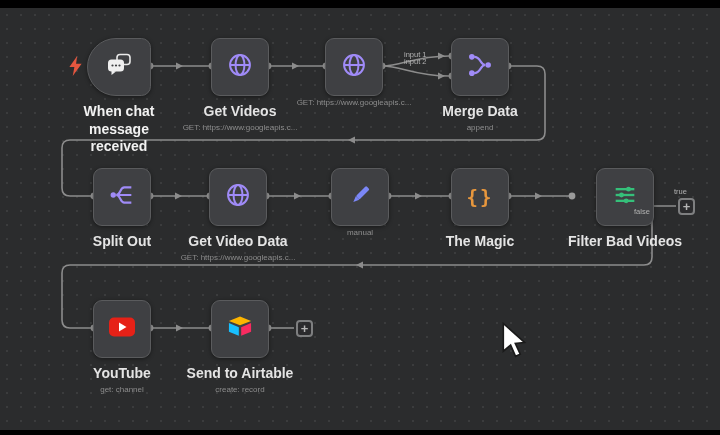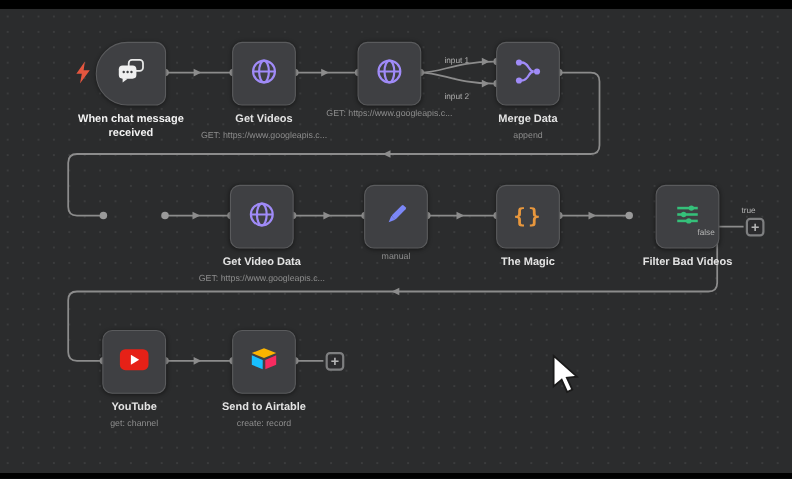--- a/index.html
+++ b/index.html
@@ -10,21 +10,21 @@
           background-size:14px 14px;}
   .bar{position:absolute;left:0;width:720px;background:#000;}
   .bar.top{top:0;height:8px;}
   .bar.bottom{bottom:0;height:5px;}
   svg.wires{position:absolute;left:0;top:-8px;width:720px;height:435px;overflow:visible;}
   .nodew{position:absolute;width:150px;text-align:center;z-index:3;}
   .tile{width:56px;height:56px;background:#3f4043;border:1px solid #5a5b5d;border-radius:9px;
         margin:0 auto;display:flex;align-items:center;justify-content:center;
         box-shadow:0 1px 4px rgba(0,0,0,.45);cursor:pointer;}
   .trigger-tile{width:62px;border-radius:30px 10px 10px 30px;}
-  .nl{margin-top:7px;font-size:10px;font-weight:700;color:#e4e4e4;line-height:1.25;}
+  .nl{margin-top:7px;font-size:14px;font-weight:700;color:#e4e4e4;line-height:1.25;}
   .ns{margin-top:2px;font-size:8px;color:#8d8d8d;white-space:nowrap;overflow:hidden;}
   .trigger-label{width:112px;margin-left:auto;margin-right:auto;color:#f2f2f2;}
   .codeglyph{font-family:"DejaVu Sans Mono","Liberation Mono",monospace;font-weight:700;
              font-size:19px;color:#e8973d;letter-spacing:2px;}
   .plusbtn{position:absolute;width:17px;height:17px;border:2px solid #7e7f80;border-radius:4px;
            color:#b5b5b5;background:rgba(43,44,45,.6);font-size:13px;line-height:14px;
            text-align:center;z-index:3;cursor:pointer;box-sizing:border-box;font-weight:700;}
   .portlabel{position:absolute;font-size:7.5px;color:#b2b2b2;z-index:3;white-space:nowrap;}
   .bolt{position:absolute;z-index:4;}
   #cursor{position:absolute;z-index:9;}
@@ -149,22 +149,33 @@
               <circle cx="5" cy="19" r="2.4" fill="#a08bf8"></circle>
               <circle cx="19" cy="12" r="2.4" fill="#a08bf8"></circle>
           </svg>
         </span>
       </div>
       <div class="nl">Merge Data</div>
       <div class="ns">append</div>
     </div>
 
     <div class="portlabel" style="left:404px;top:42px;">input 1</div>
-    <div class="portlabel" style="left:404px;top:75px;">input 2</div>
-
+    <div class="portlabel" style="left:404px;top:49px;">input 2</div>
+
+    <div class="nodew" style="left:47px;top:160px;">
+      <div class="tile">
+        <span>
+          <svg width="28" height="28" viewBox="0 0 24 24">
+            <circle cx="4.5" cy="12" r="2.3" fill="#a08bf8"></circle>
+            <path d="M7,12 C11,12 10,5.5 14,5.5 H20 M7,12 H20 M7,12 C11,12 10,18.5 14,18.5 H20" fill="none" stroke="#a08bf8" stroke-width="1.8"></path>
+          </svg>
+        </span>
+      </div>
+      <div class="nl">Split Out</div>
+    </div>
 
     <div class="nodew" style="left:163px;top:160px;">
       <div class="tile">
         <span>
           <svg width="28" height="28" viewBox="0 0 24 24" fill="none" stroke="#a08bf8" stroke-width="1.7">
             <circle cx="12" cy="12" r="8.5"></circle>
               <ellipse cx="12" cy="12" rx="3.8" ry="8.5"></ellipse>
               <line x1="3.5" y1="12" x2="20.5" y2="12"></line>
           </svg>
         </span>

